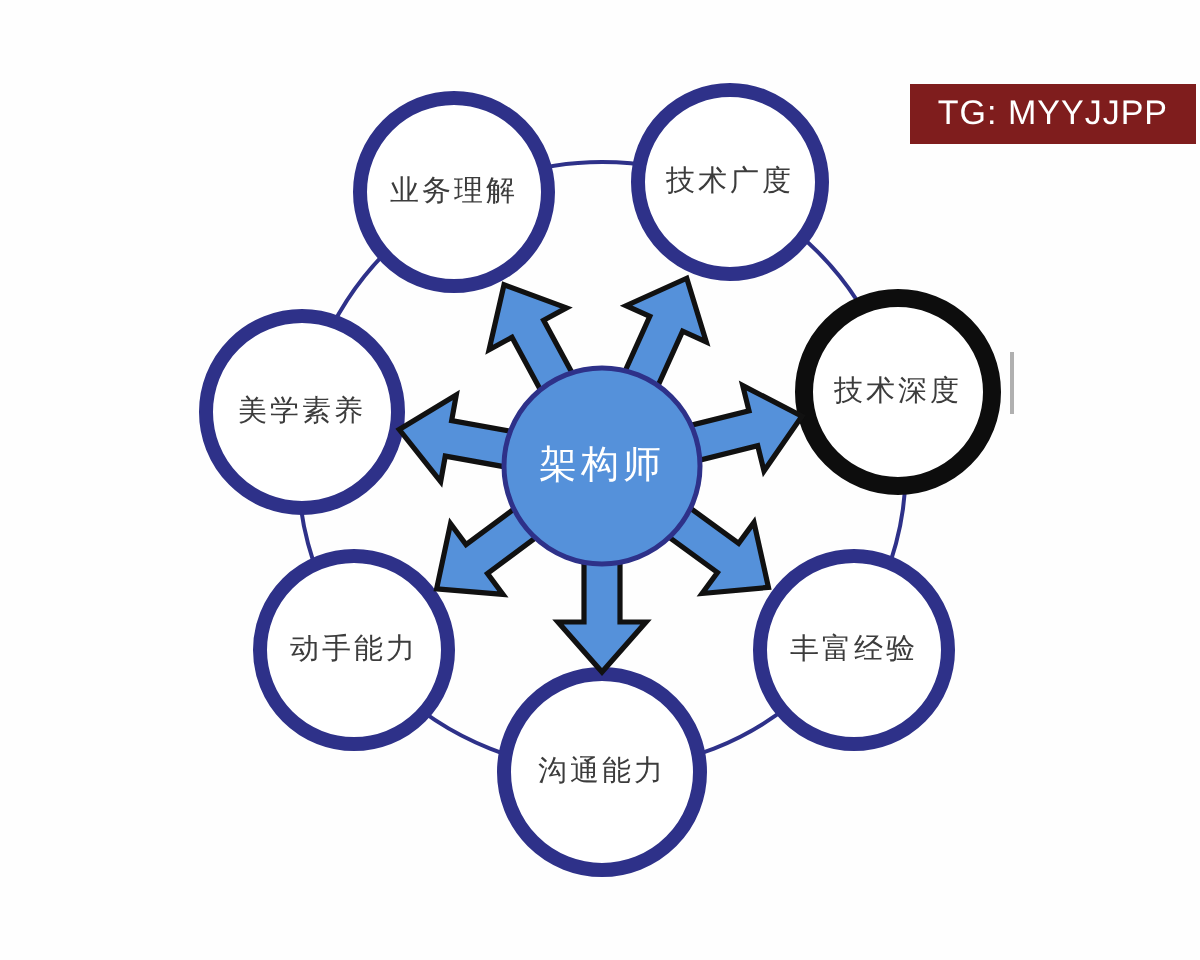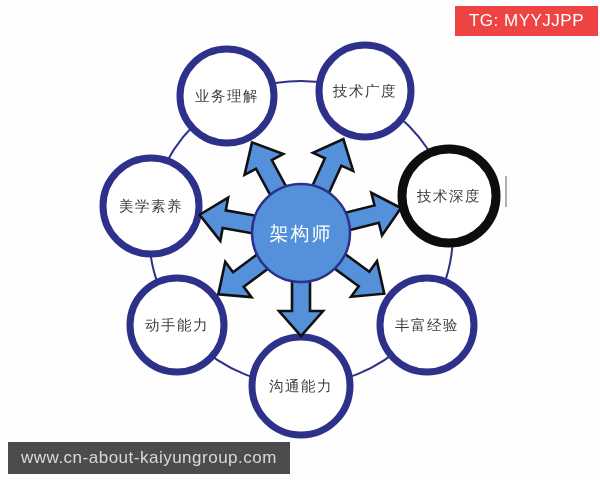--- a/index.html
+++ b/index.html
@@ -66,20 +66,17 @@
       <path d="M 22 -9 L 78 -9 L 78 -22 L 103 0 L 78 22 L 78 9 L 22 9 Z" fill="#5591da" stroke="#111111" stroke-width="2.6" stroke-linejoin="miter" transform="translate(301,233) rotate(36.1)"></path>
       <path d="M 22 -9 L 78 -9 L 78 -22 L 103 0 L 78 22 L 78 9 L 22 9 Z" fill="#5591da" stroke="#111111" stroke-width="2.6" stroke-linejoin="miter" transform="translate(301,233) rotate(90.0)"></path>
       <path d="M 22 -9 L 78 -9 L 78 -22 L 103 0 L 78 22 L 78 9 L 22 9 Z" fill="#5591da" stroke="#111111" stroke-width="2.6" stroke-linejoin="miter" transform="translate(301,233) rotate(143.4)"></path>
       <path d="M 22 -9 L 78 -9 L 78 -22 L 103 0 L 78 22 L 78 9 L 22 9 Z" fill="#5591da" stroke="#111111" stroke-width="2.6" stroke-linejoin="miter" transform="translate(301,233) rotate(-169.8)"></path>
       <circle cx="301" cy="233" r="49" fill="#5591da" stroke="#2e3189" stroke-width="2.5"></circle>
       <text x="301" y="233" text-anchor="middle" dominant-baseline="central" fill="#ffffff" font-size="19" letter-spacing="2" font-family="&quot;Liberation Sans&quot;,&quot;DejaVu Sans&quot;,sans-serif">架构师</text>
     </svg>
 
   <div class="artifact-line" id="artifact-line" style="left: 505px; top: 176px; height: 31px;"></div>
 
-  <div class="badge tg-badge" id="tg-badge" style="background: #ef4444; color: rgb(255, 255, 255);">
+  <div class="badge tg-badge" id="tg-badge" style="background: #7f1d1d; color: rgb(255, 255, 255); margin-top: 36px;">
     <span>TG: MYYJJPP</span>
   </div>
 
-  <div class="badge url-bar" id="url-bar" style="background: rgb(76, 76, 78); color: rgb(217, 217, 217);">
-    <span>www.cn-about-kaiyungroup.com</span>
-  </div>
 </div>
 
 </body></html>

